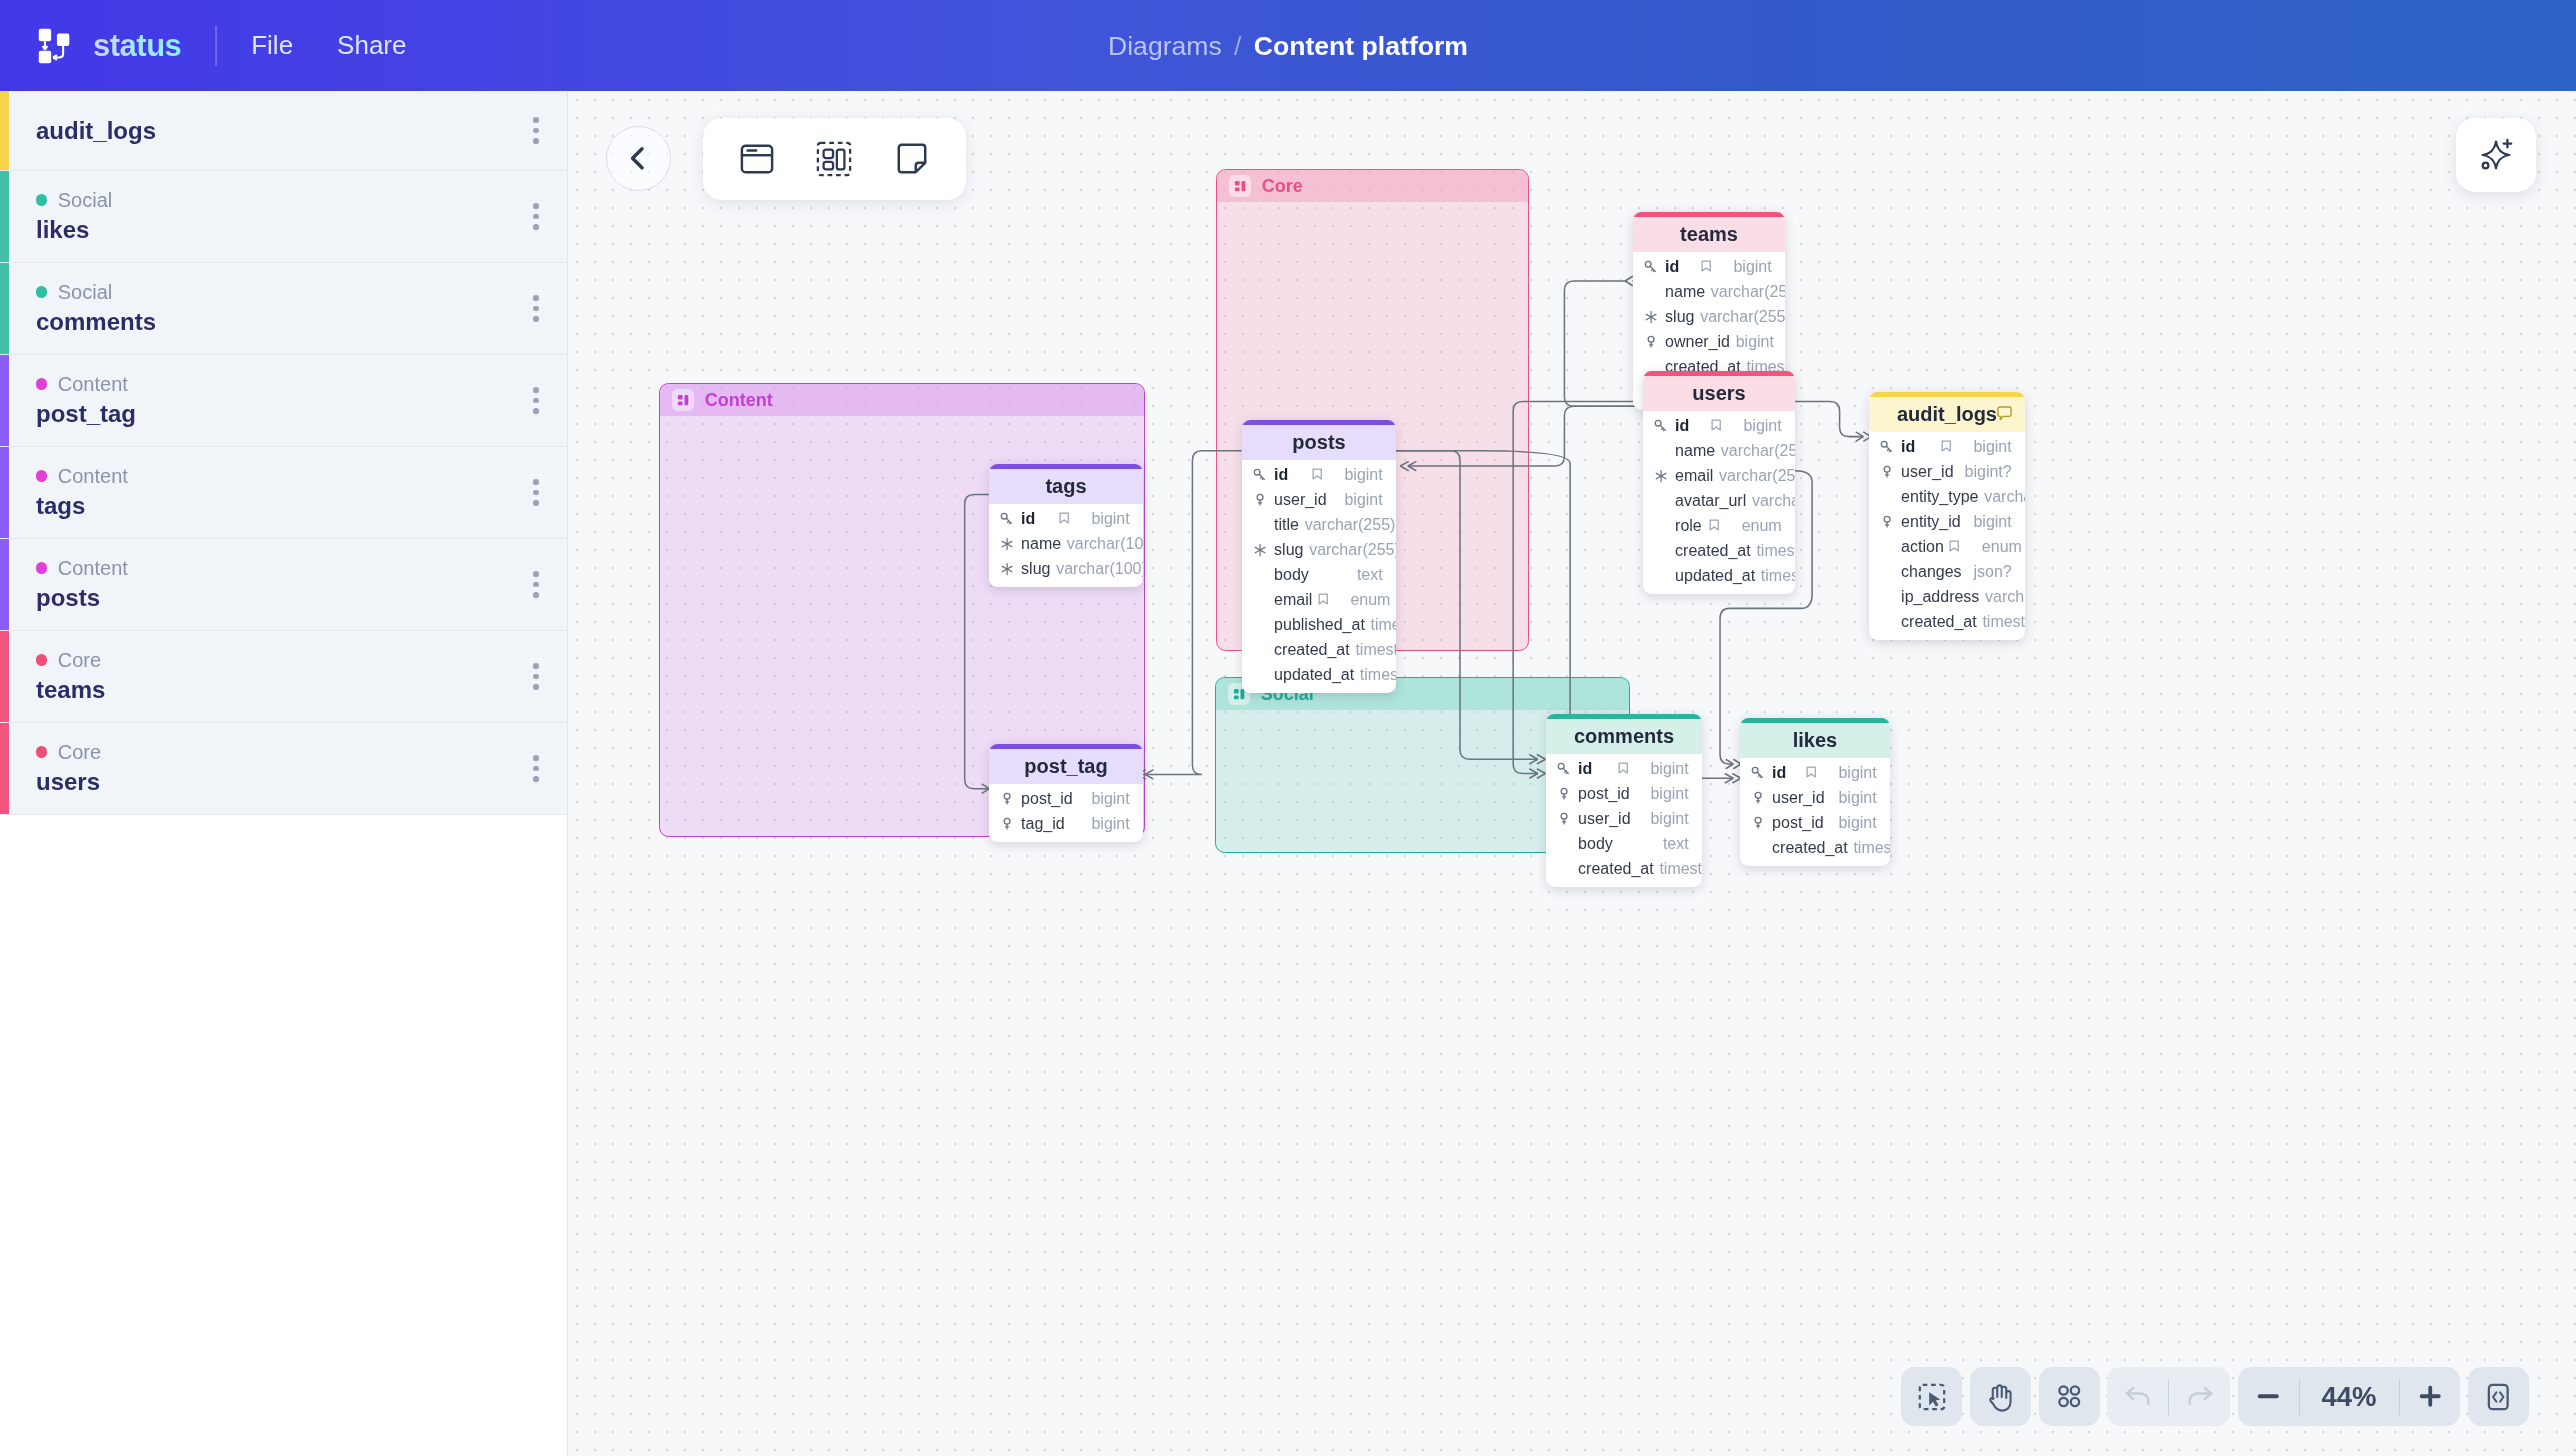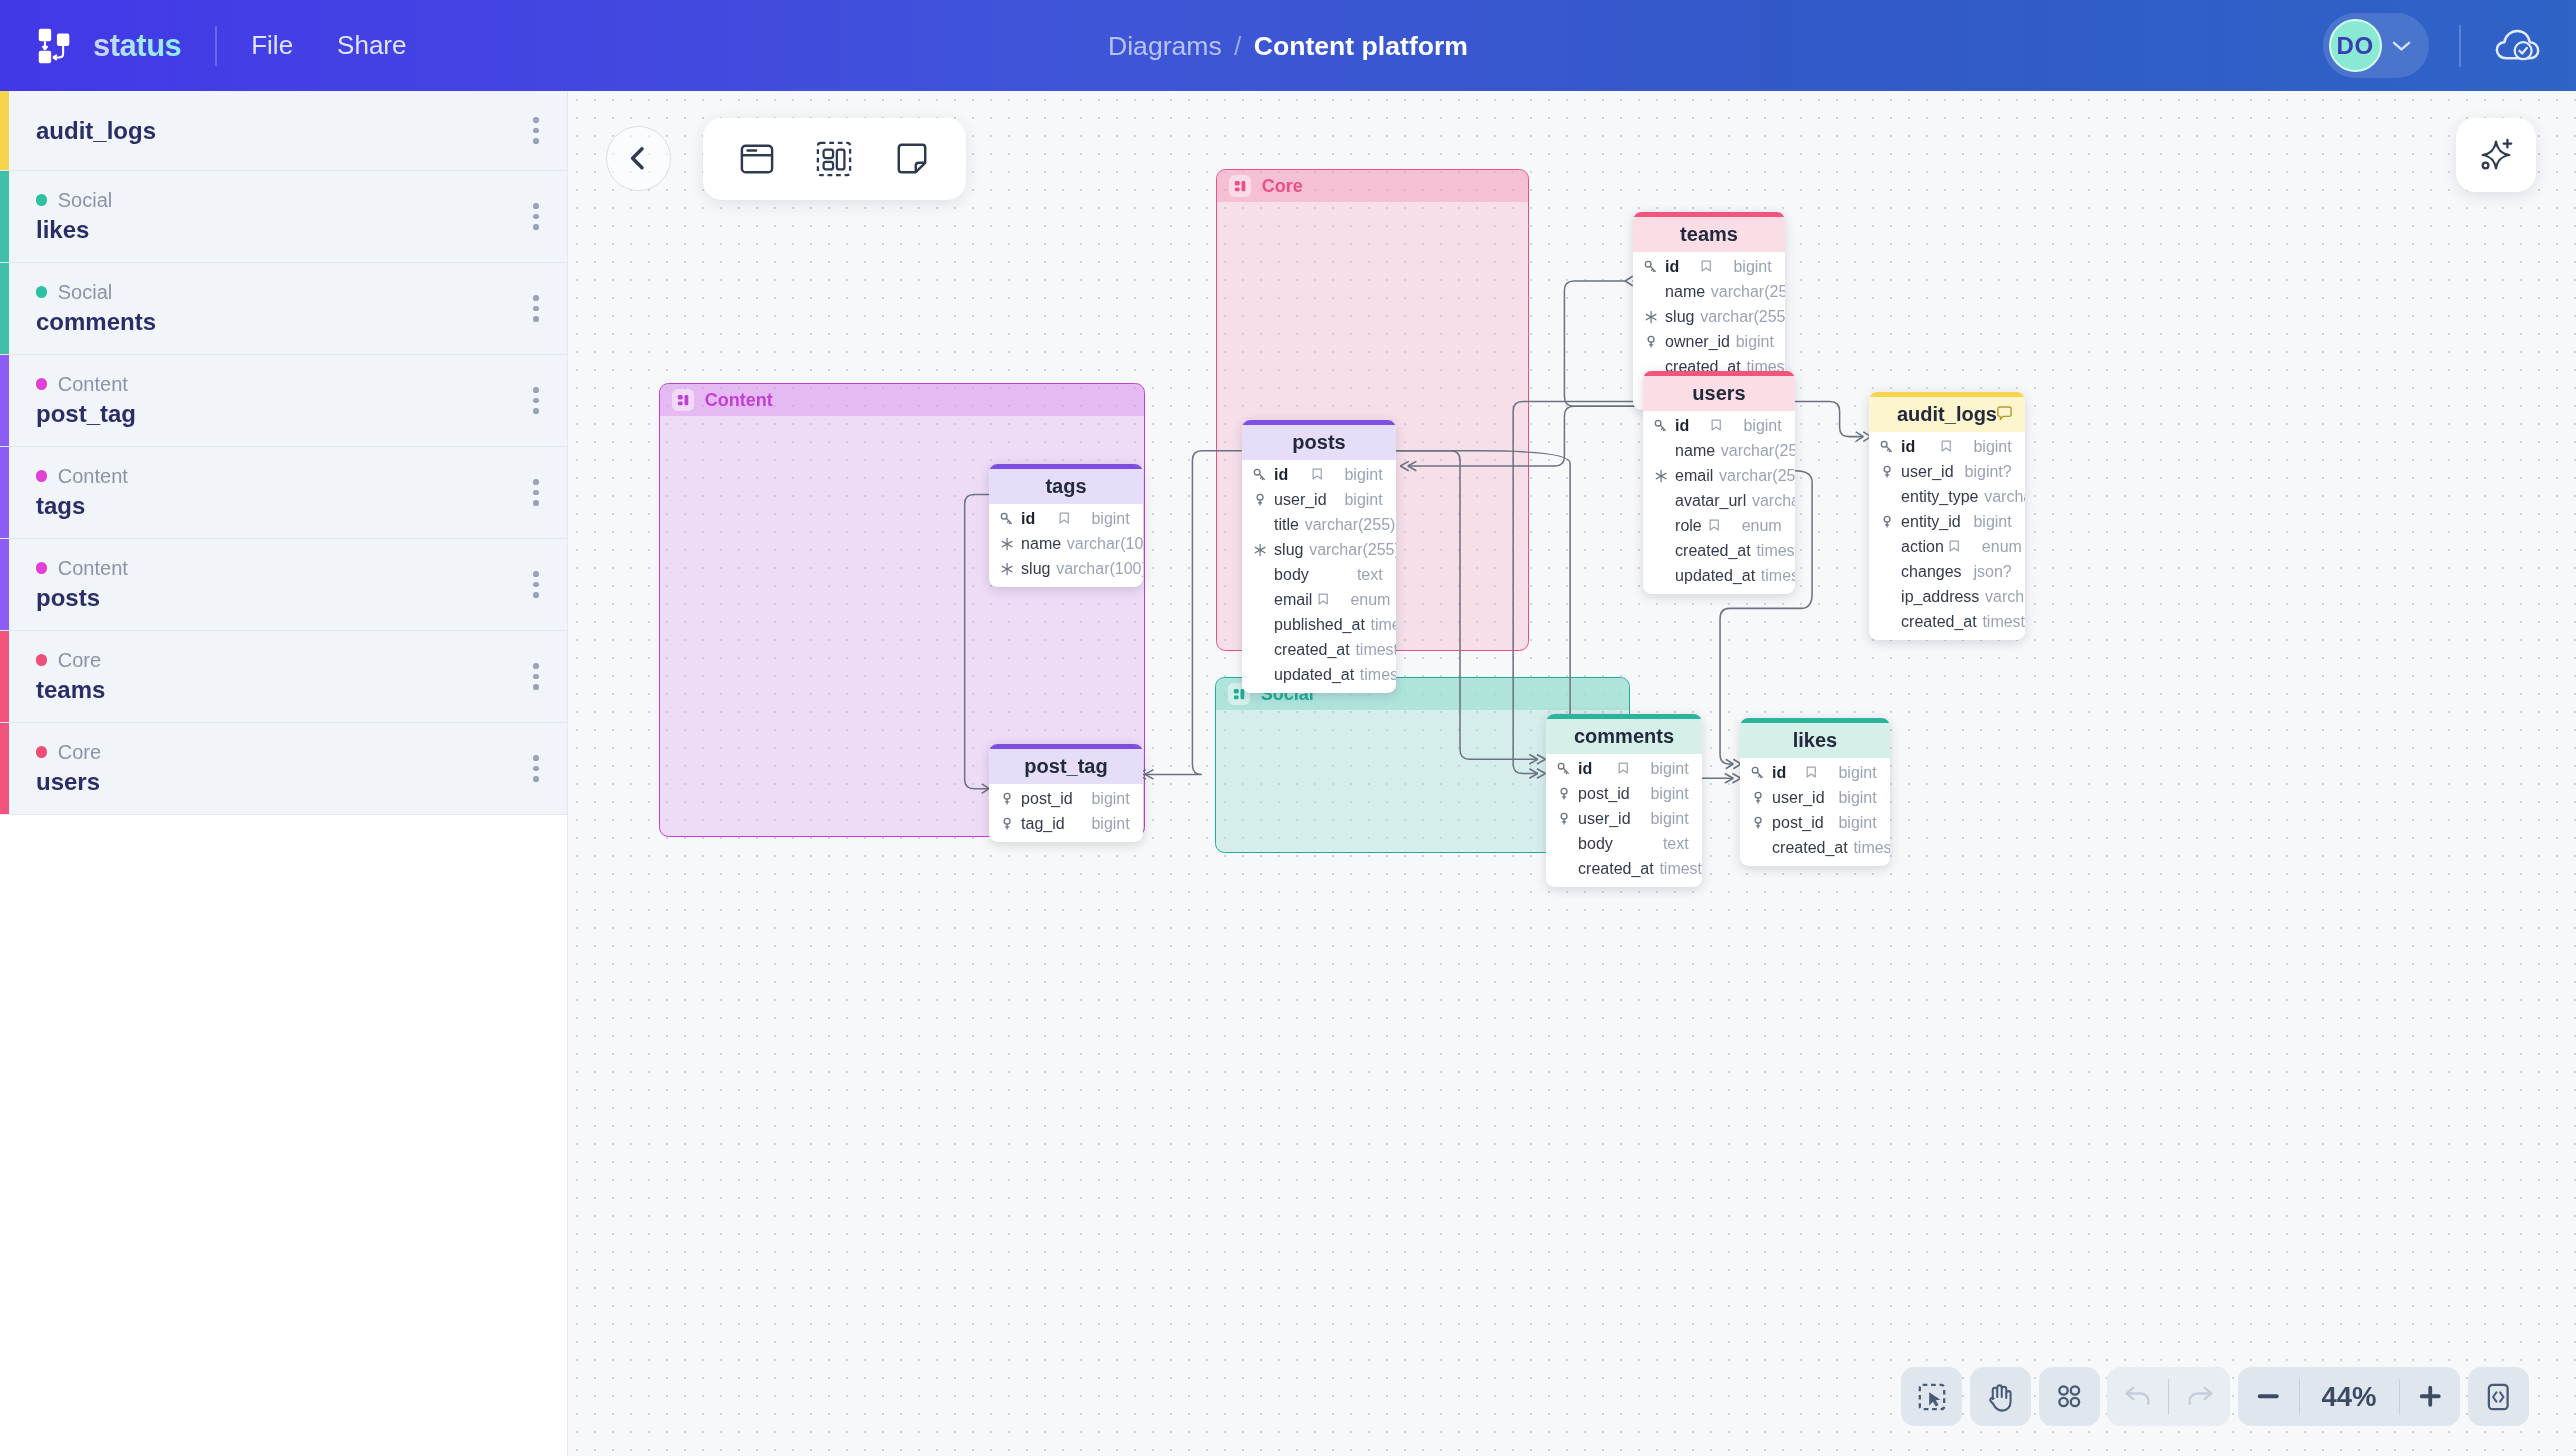--- a/index.html
+++ b/index.html
@@ -134,38 +134,20 @@
       <a href="#">File</a>
       <a href="#">Share</a>
     </div>
 
     <div class="breadcrumb">
       <span class="bc-parent">Diagrams</span>
       <span class="bc-slash">/</span>
       <span class="bc-current">Content platform</span>
     </div>
 
-    <div class="tb-right">
-      <div class="avatar-pill">
-        <div class="avatar">DO</div>
-        <span class="chev">
-          <svg width="21" height="13.3" viewBox="0 0 22 14">
-              <path d="M3 4 L11 11 L19 4" stroke="#dbe2fb" stroke-width="2.4" fill="none" stroke-linecap="round" stroke-linejoin="round"></path>
-            </svg>
-        </span>
-      </div>
-      <div class="tb-sep2"></div>
-      <div class="ic-btn" style="width:53px;height:53px;">
-        <svg width="47" height="38" viewBox="0 0 50 40">
-          <path d="M13 33 C6 33 3 28 3 24 C3 19 7 16 11 16 C12 9 18 4 25 4 C32 4 37 9 38 16 C43 16 47 20 47 25 C47 30 43 33 38 33 Z" fill="none" stroke="#e4eafc" stroke-width="2.6" stroke-linejoin="round"></path>
-          <circle cx="31" cy="25" r="9" fill="#2f63c6" stroke="#e4eafc" stroke-width="2.4"></circle>
-          <path d="M27 25 l3 3 l5 -6" fill="none" stroke="#e4eafc" stroke-width="2.4" stroke-linecap="round" stroke-linejoin="round"></path>
-        </svg>
-      </div>
-    </div>
   </div>
 
   <div class="sidebar">
     <div class="sb-list" id="sb-list">
         <div class="sb-item">
           <span class="bar" style="background:#f6d44b"></span>
           <div class="sb-texts">
             <span class="sb-name">audit_logs</span>
           </div>
           <span class="sb-kebab">

